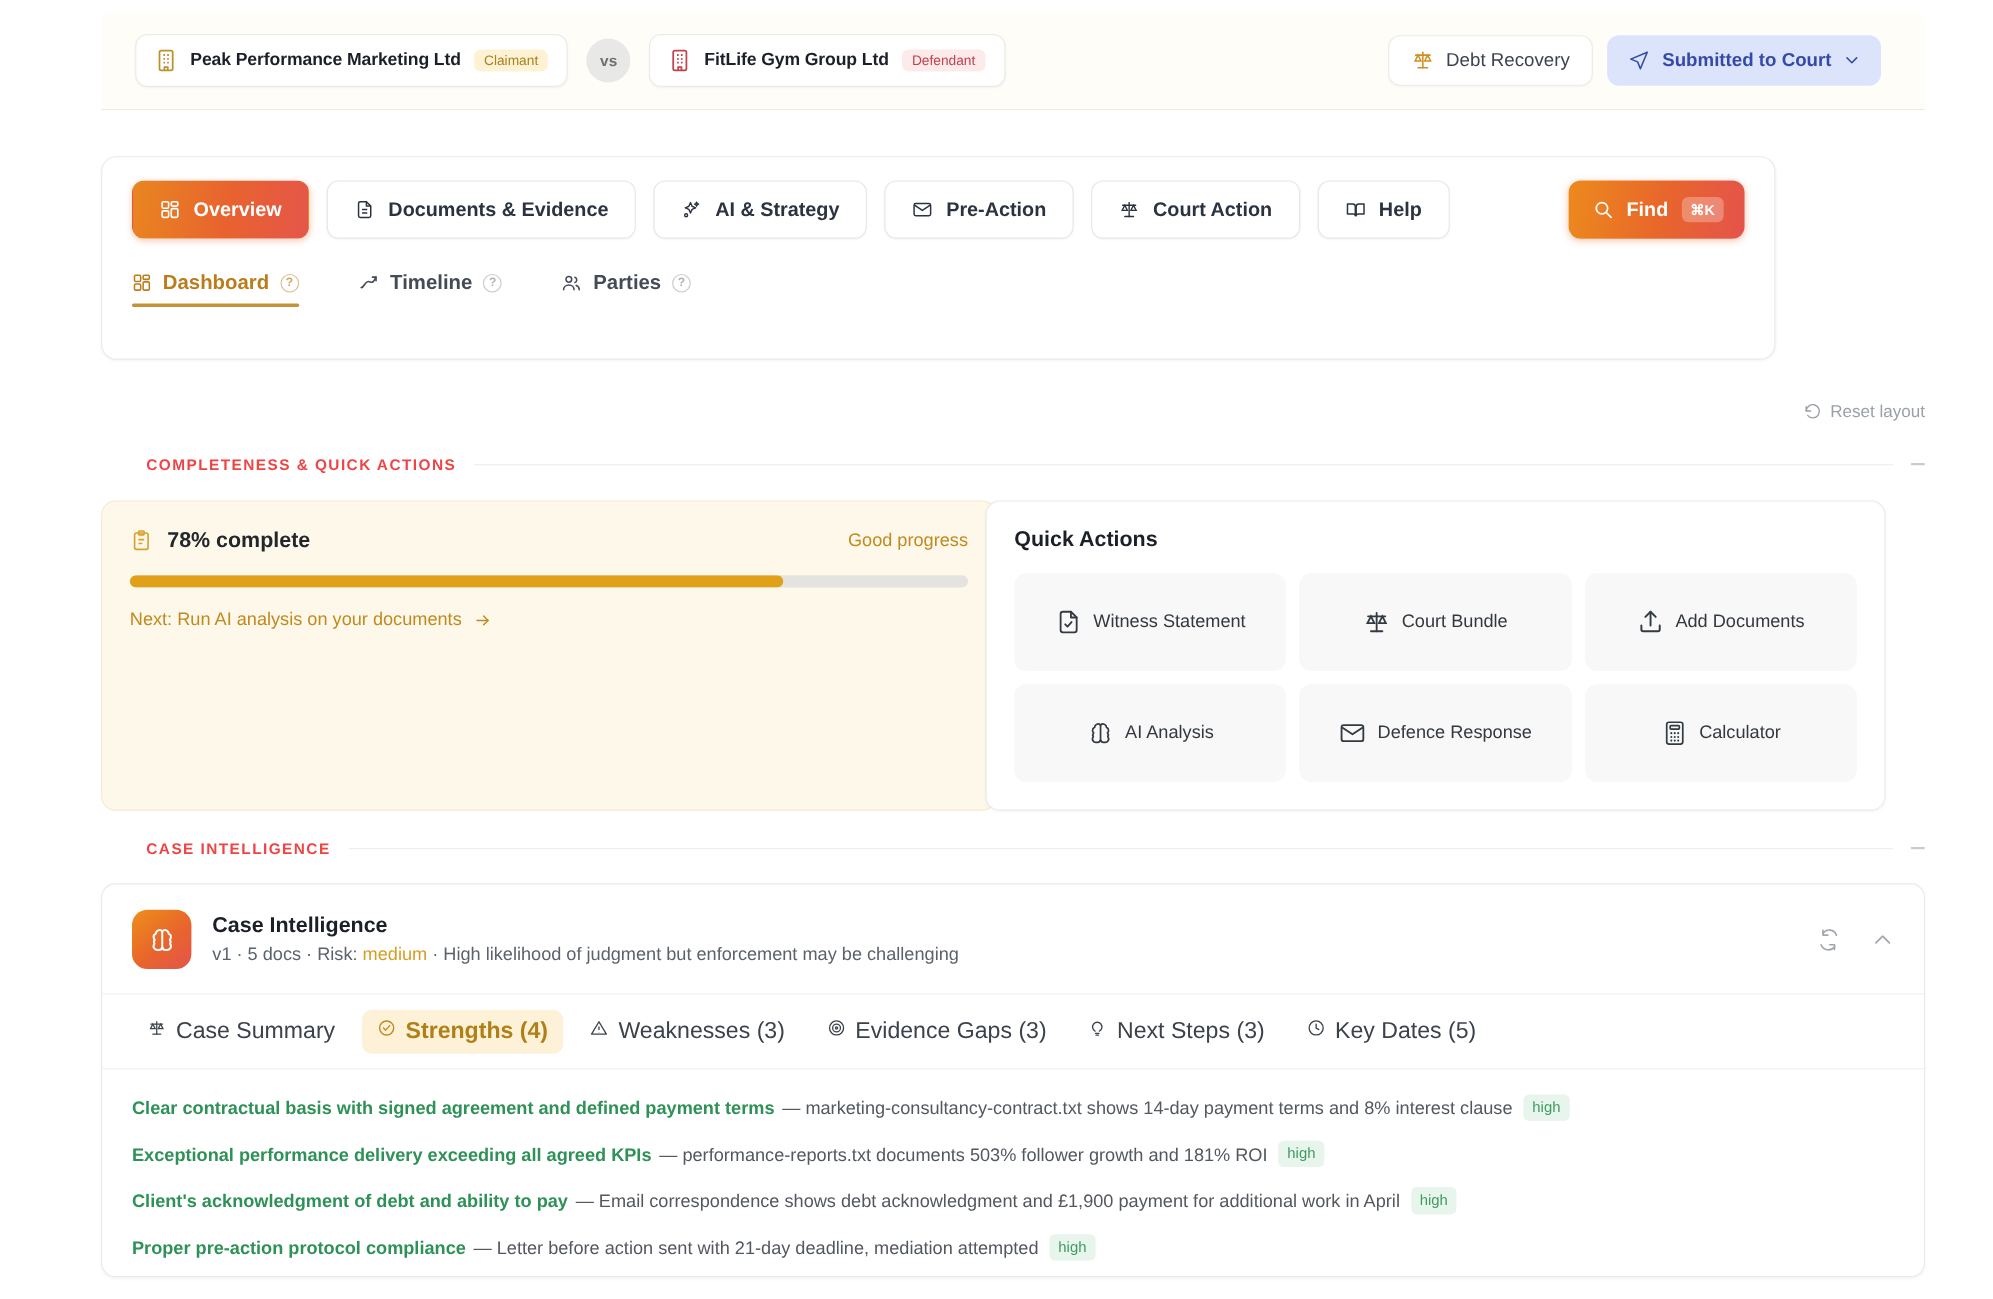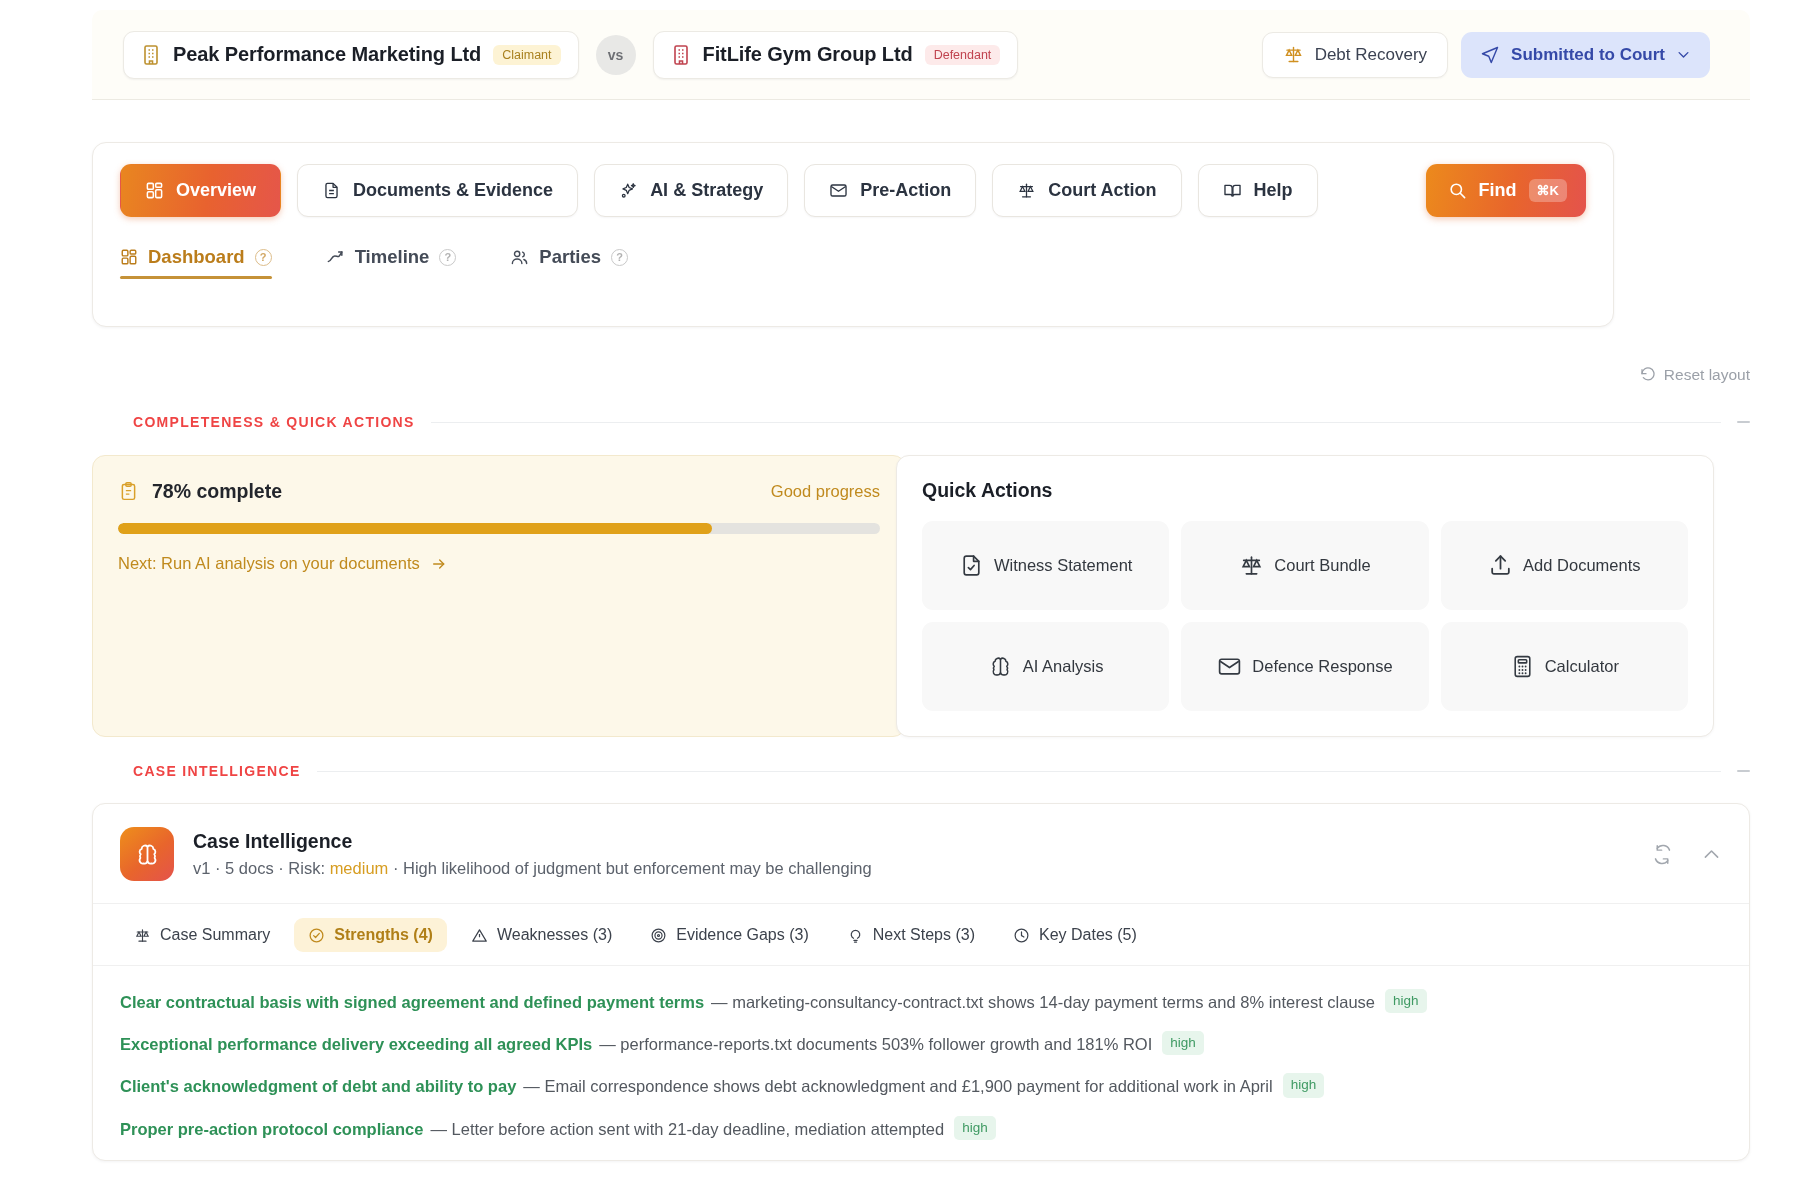--- a/index.html
+++ b/index.html
@@ -23,21 +23,21 @@
     display: flex; align-items: center; gap: 12px;
     background: #ffffff;
     border: 1px solid #eceae4;
     border-radius: 11px;
     padding: 11px 17px;
     height: 48px;
     box-shadow: 0 1px 2px rgba(16,24,40,.05);
     margin-left: 31px;
   }
   .party-chip.second { margin-left: 0; }
-  .party-name { font-size: 20px; font-weight: 700; color: #1b1f27; white-space: nowrap; letter-spacing: -.1px;}
+  .party-name { font-size: 16px; font-weight: 700; color: #1b1f27; white-space: nowrap; letter-spacing: -.1px;}
   .role-badge {
     font-size: 12.5px; padding: 3px 9px; border-radius: 6px; white-space: nowrap;
   }
   .role-claimant { background: #fdf3d4; color: #a9811f; }
   .role-defendant { background: #fdeaea; color: #c0434f; }
   .vs-oval {
     width: 40px; height: 40px; border-radius: 50%;
     background: #e8e8e6;
     display: flex; align-items: center; justify-content: center;
     font-size: 14px; font-weight: 700; color: #6d6f74;
@@ -185,22 +185,22 @@
   .risk-medium { color: #d79d21; }
   .ci-head-actions { margin-left: auto; display: flex; align-items: center; gap: 28px; }
 
   .ci-tabs {
     display: flex; align-items: center; gap: 10px;
     border-top: 1px solid #f0f0f0;
     padding: 14px 27px 13px 27px;
     border-bottom: 1px solid #f0f0f0;
   }
   .ci-tab {
-    display: flex; align-items: center; gap: 9px;
-    font-size: 16px; color: #3c424c;
+    display: flex; align-items: flex-start; gap: 9px;
+    font-size: 21px; color: #3c424c;
     padding: 8px 14px; border-radius: 9px; white-space: nowrap;
   }
   .ci-tab.active { background: #fdf2d7; color: #b07f17; font-weight: 600; }
 
   .ci-list { padding: 14px 27px 0 27px; }
   .ci-item {
     font-size: 16.5px; line-height: 1.35; color: #4e545e;
     padding: 9px 0; display: flex; align-items: flex-end; flex-wrap: wrap;
   }
   .ci-item-title { color: #2e9157; font-weight: 600; }

